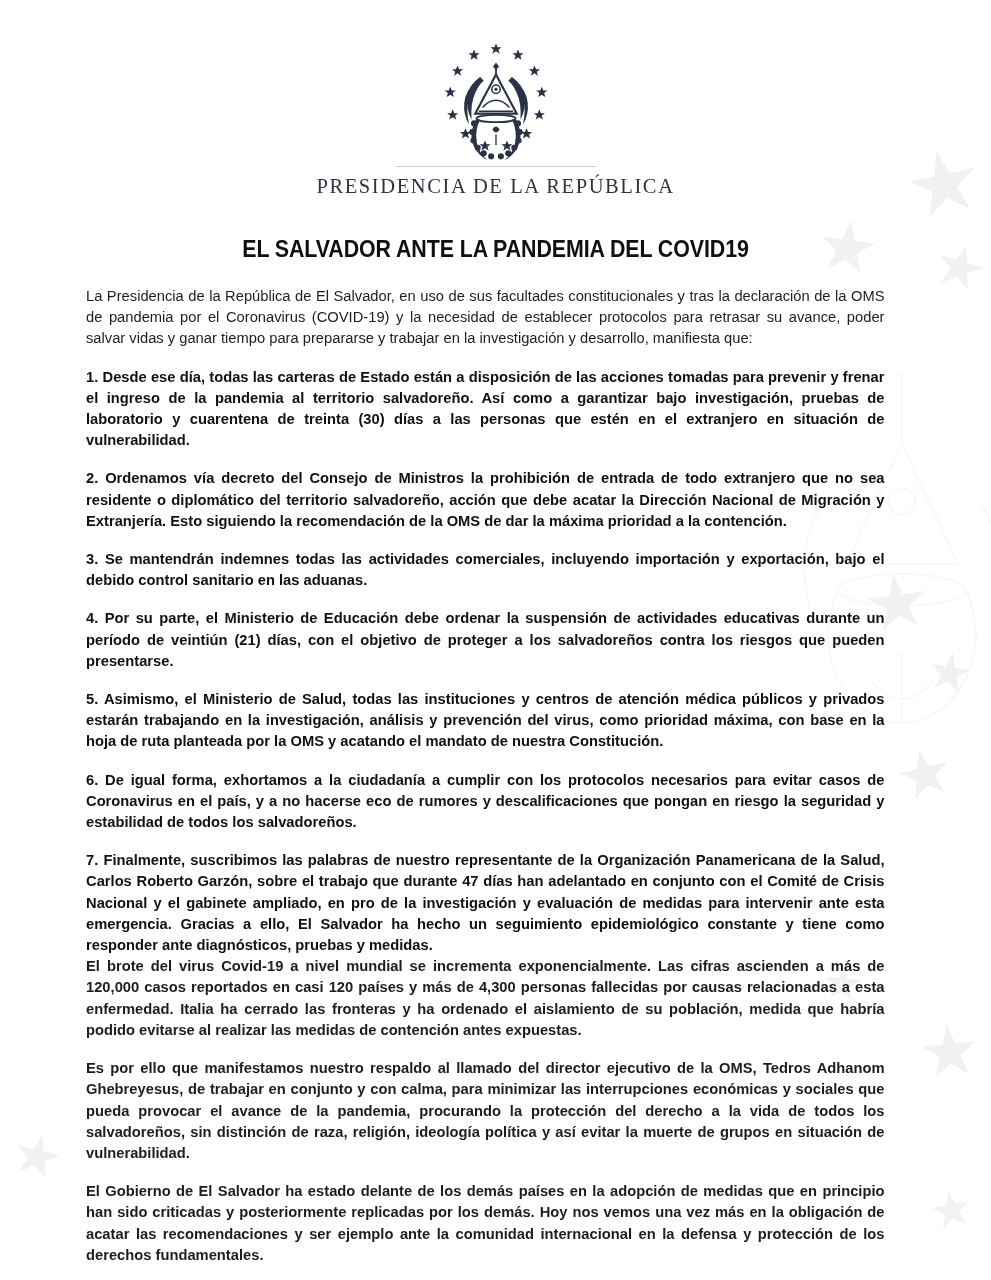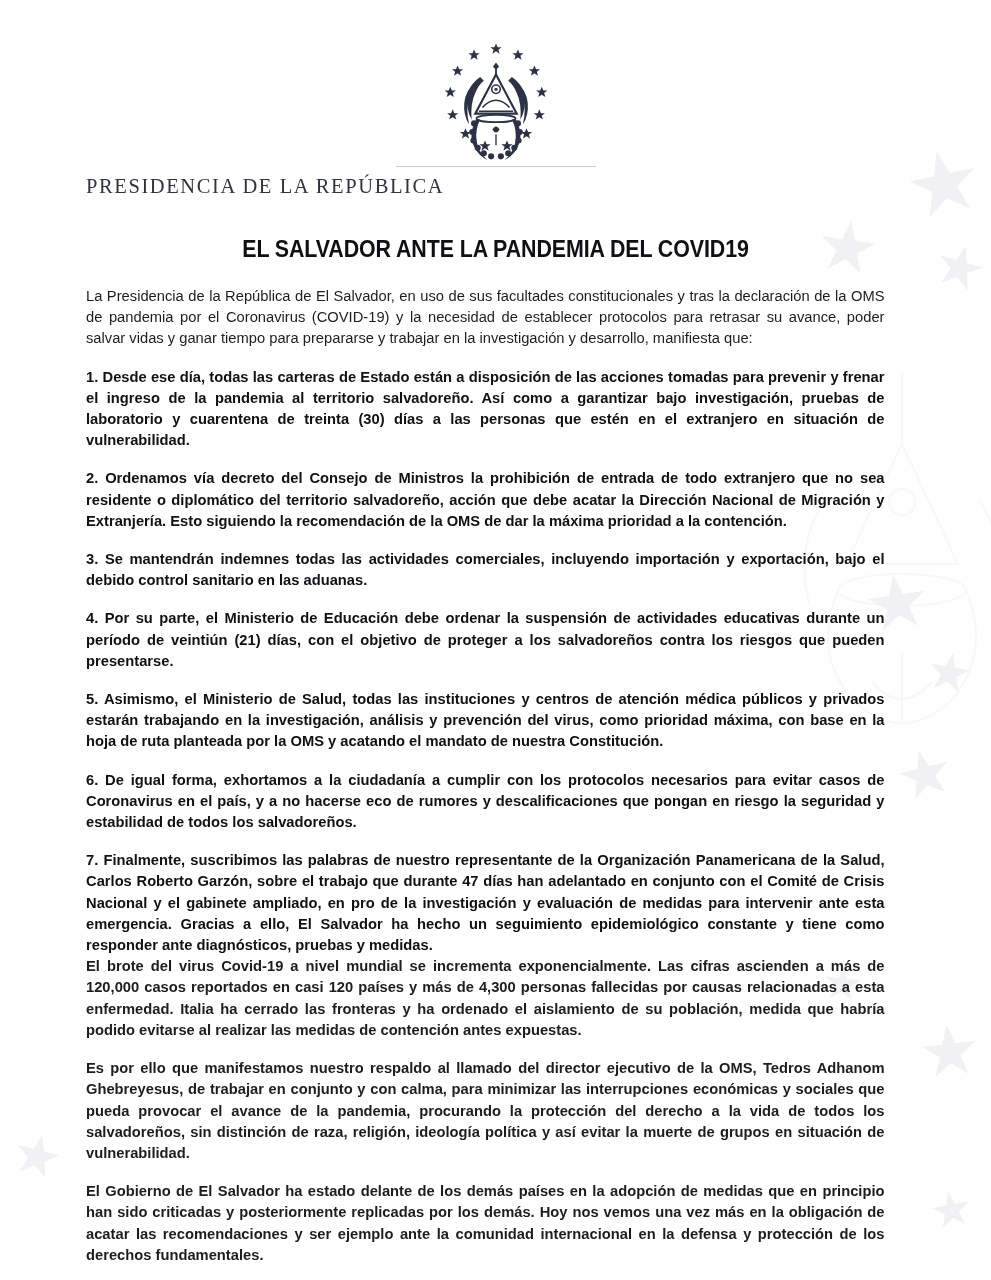--- a/index.html
+++ b/index.html
@@ -41,20 +41,21 @@
     z-index: 2;
     width: 991px;
     height: 1280px;
     box-sizing: border-box;
     padding: 0 86px;
   }
 
   
   #masthead {
     padding-top: 38px;
+    text-align: center;
   }
   #crest-mark {
     display: block;
     margin: 0 auto;
     width: 122px;
     height: 122px;
   }
   #masthead-rule {
     width: 200px;
     height: 1px;

